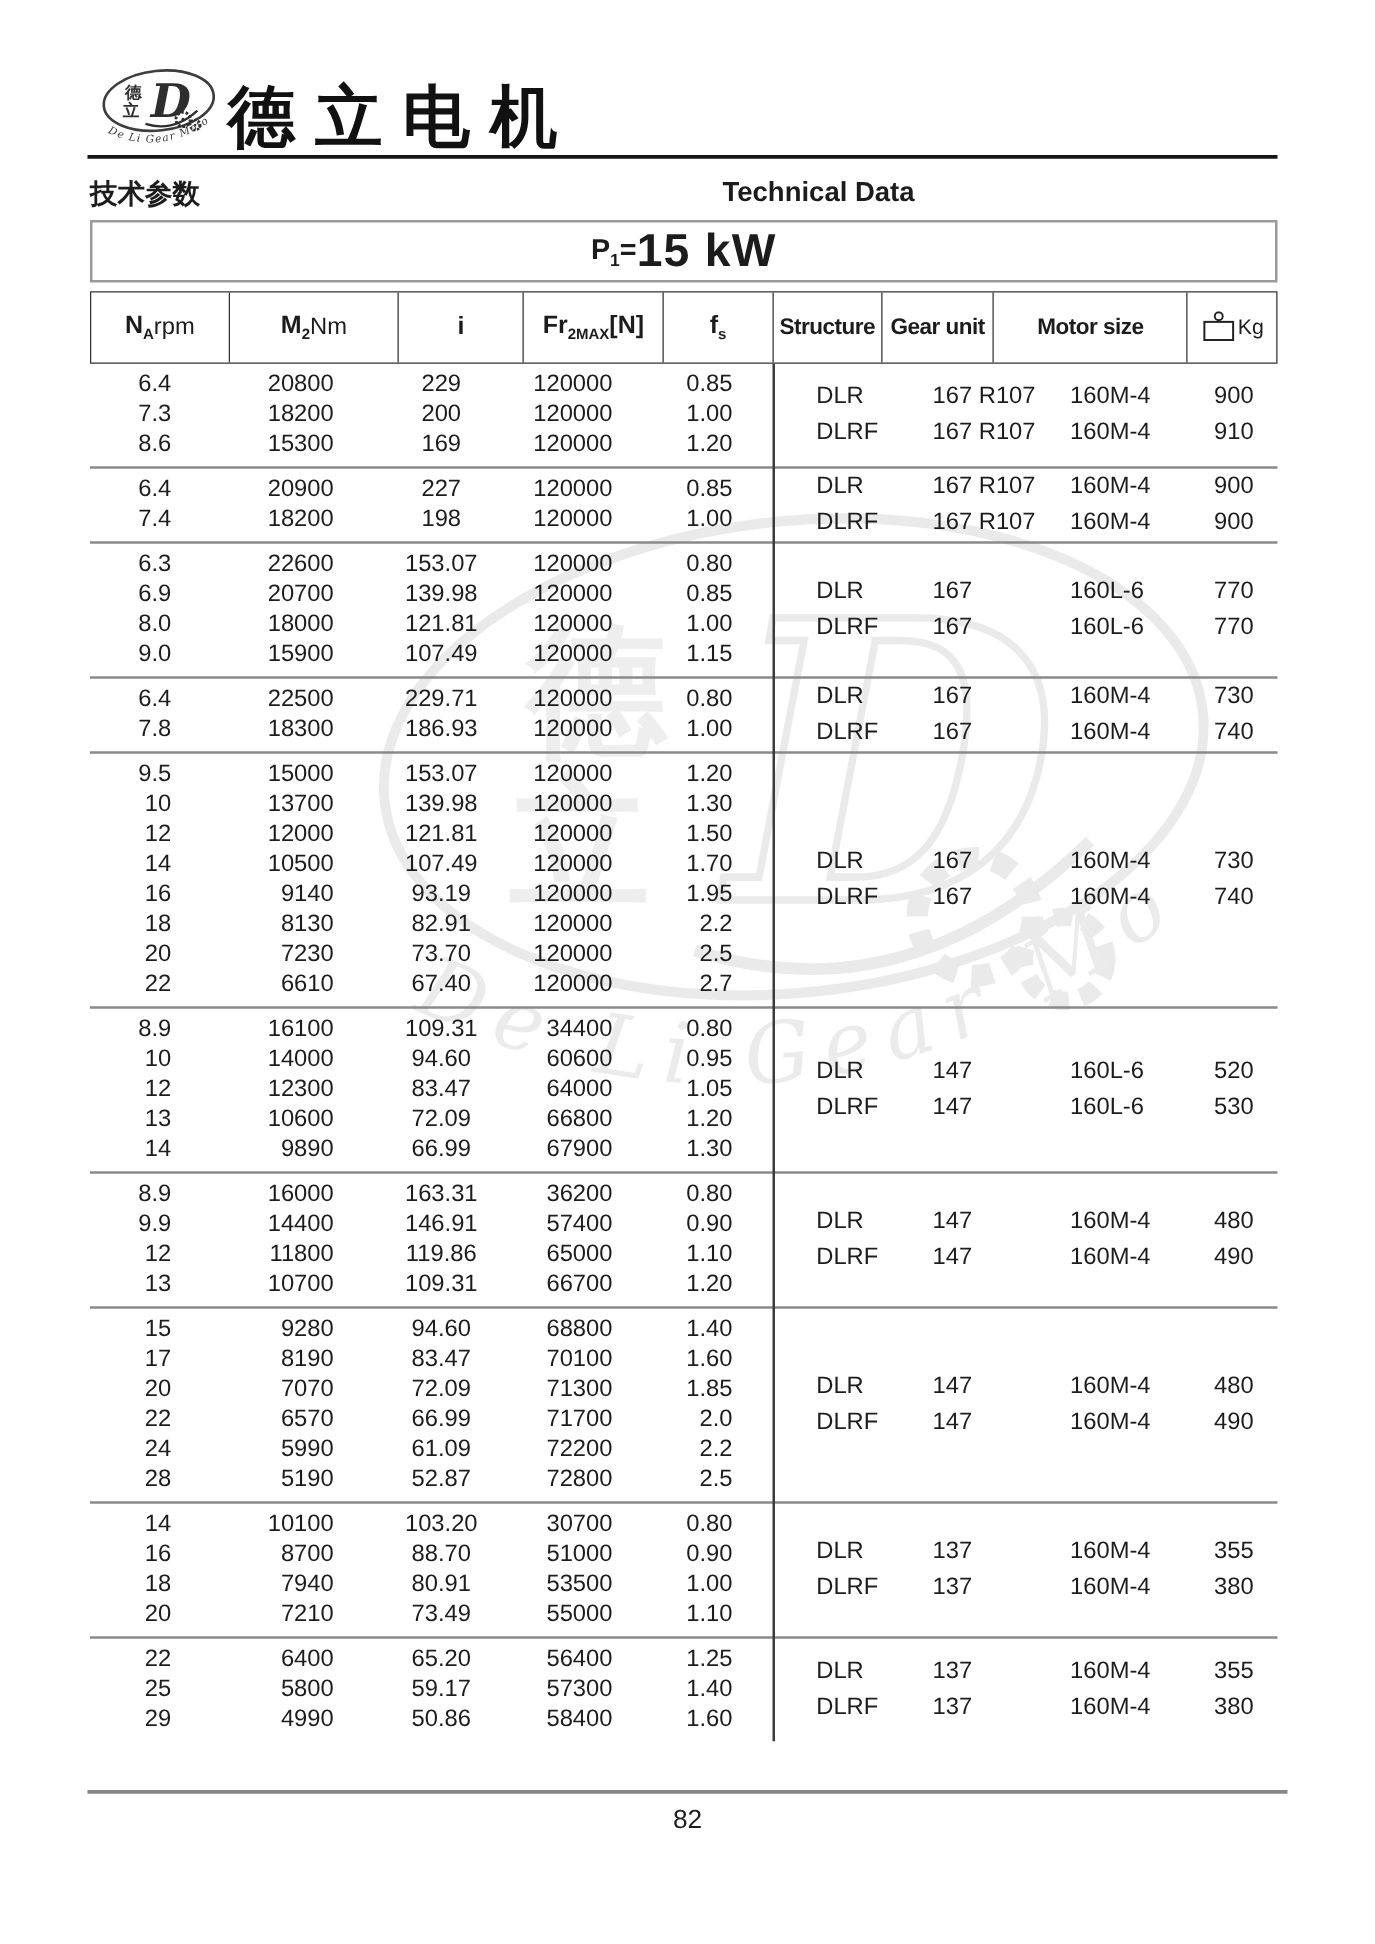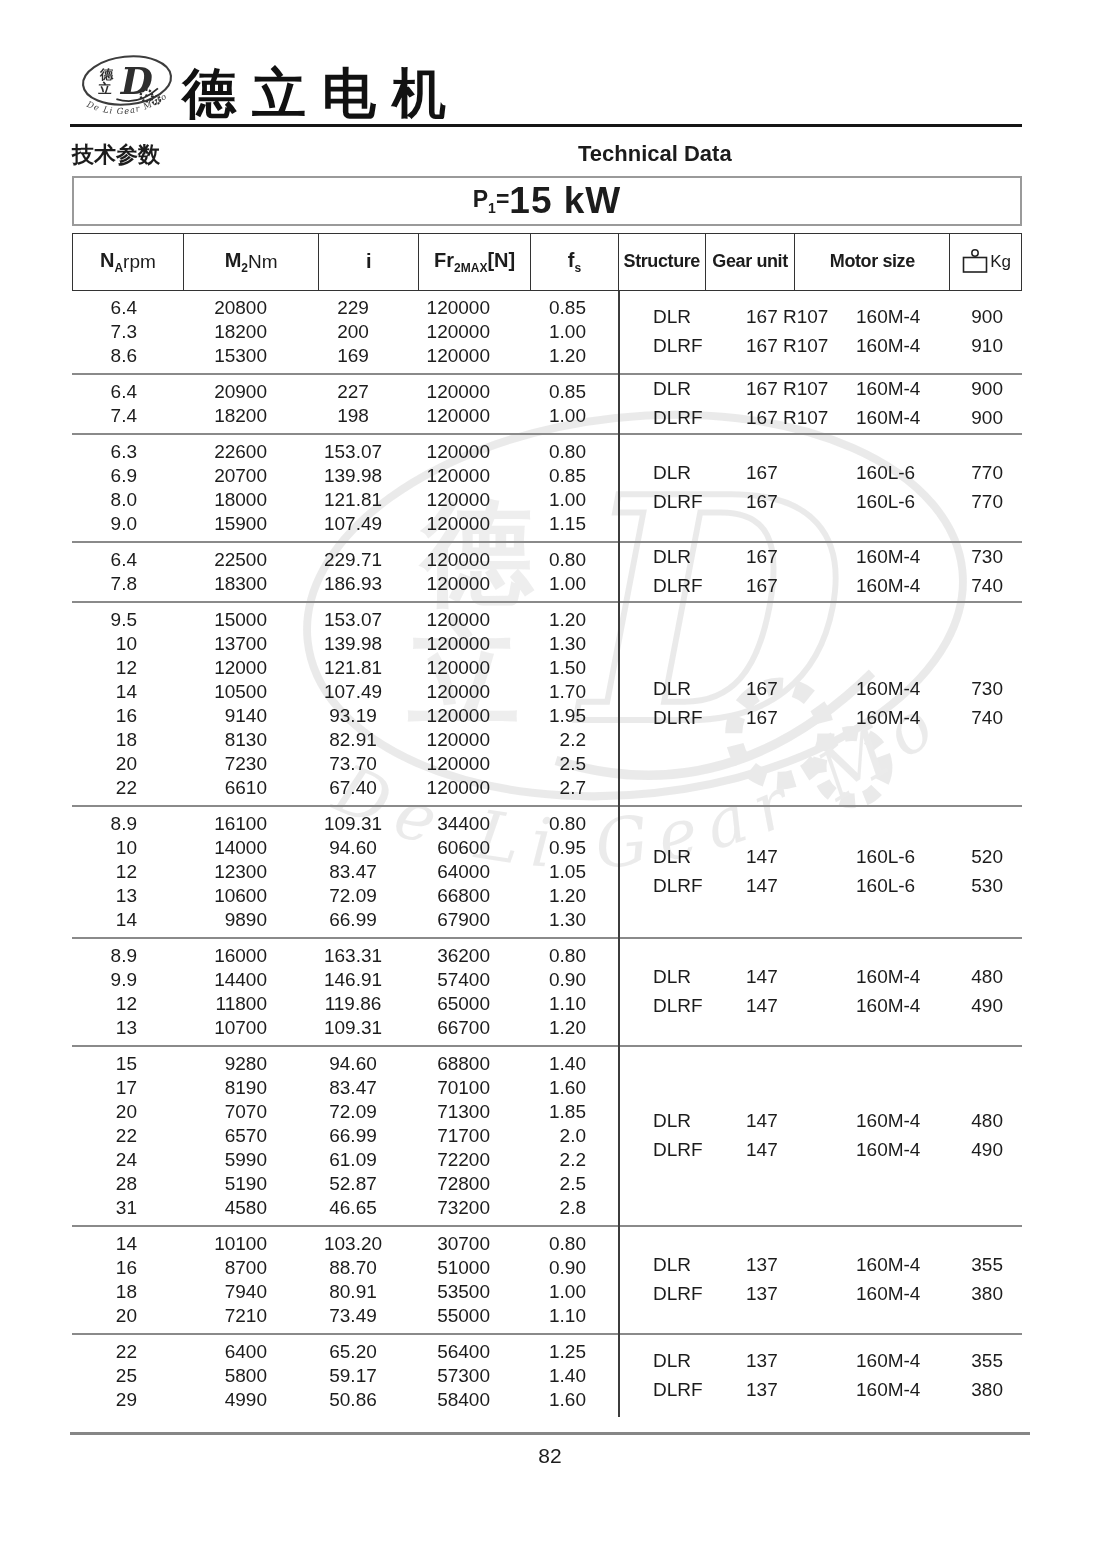--- a/index.html
+++ b/index.html
@@ -512,27 +512,20 @@
             <div class="cell c-fr">72200</div>
             <div class="cell c-fs">2.2</div>
           </div>
           <div class="d-row">
             <div class="cell c-na">28</div>
             <div class="cell c-m2">5190</div>
             <div class="cell c-i">52.87</div>
             <div class="cell c-fr">72800</div>
             <div class="cell c-fs">2.5</div>
           </div>
-          <div class="d-row">
-            <div class="cell c-na">31</div>
-            <div class="cell c-m2">4580</div>
-            <div class="cell c-i">46.65</div>
-            <div class="cell c-fr">73200</div>
-            <div class="cell c-fs">2.8</div>
-          </div>
         </div>
         <div class="g-right">
           <div class="v-row">
             <div class="cell v-structure">DLR</div>
             <div class="cell v-gear">147</div>
             <div class="cell v-motor">160M-4</div>
             <div class="cell v-kg">480</div>
           </div>
           <div class="v-row">
             <div class="cell v-structure">DLRF</div>

